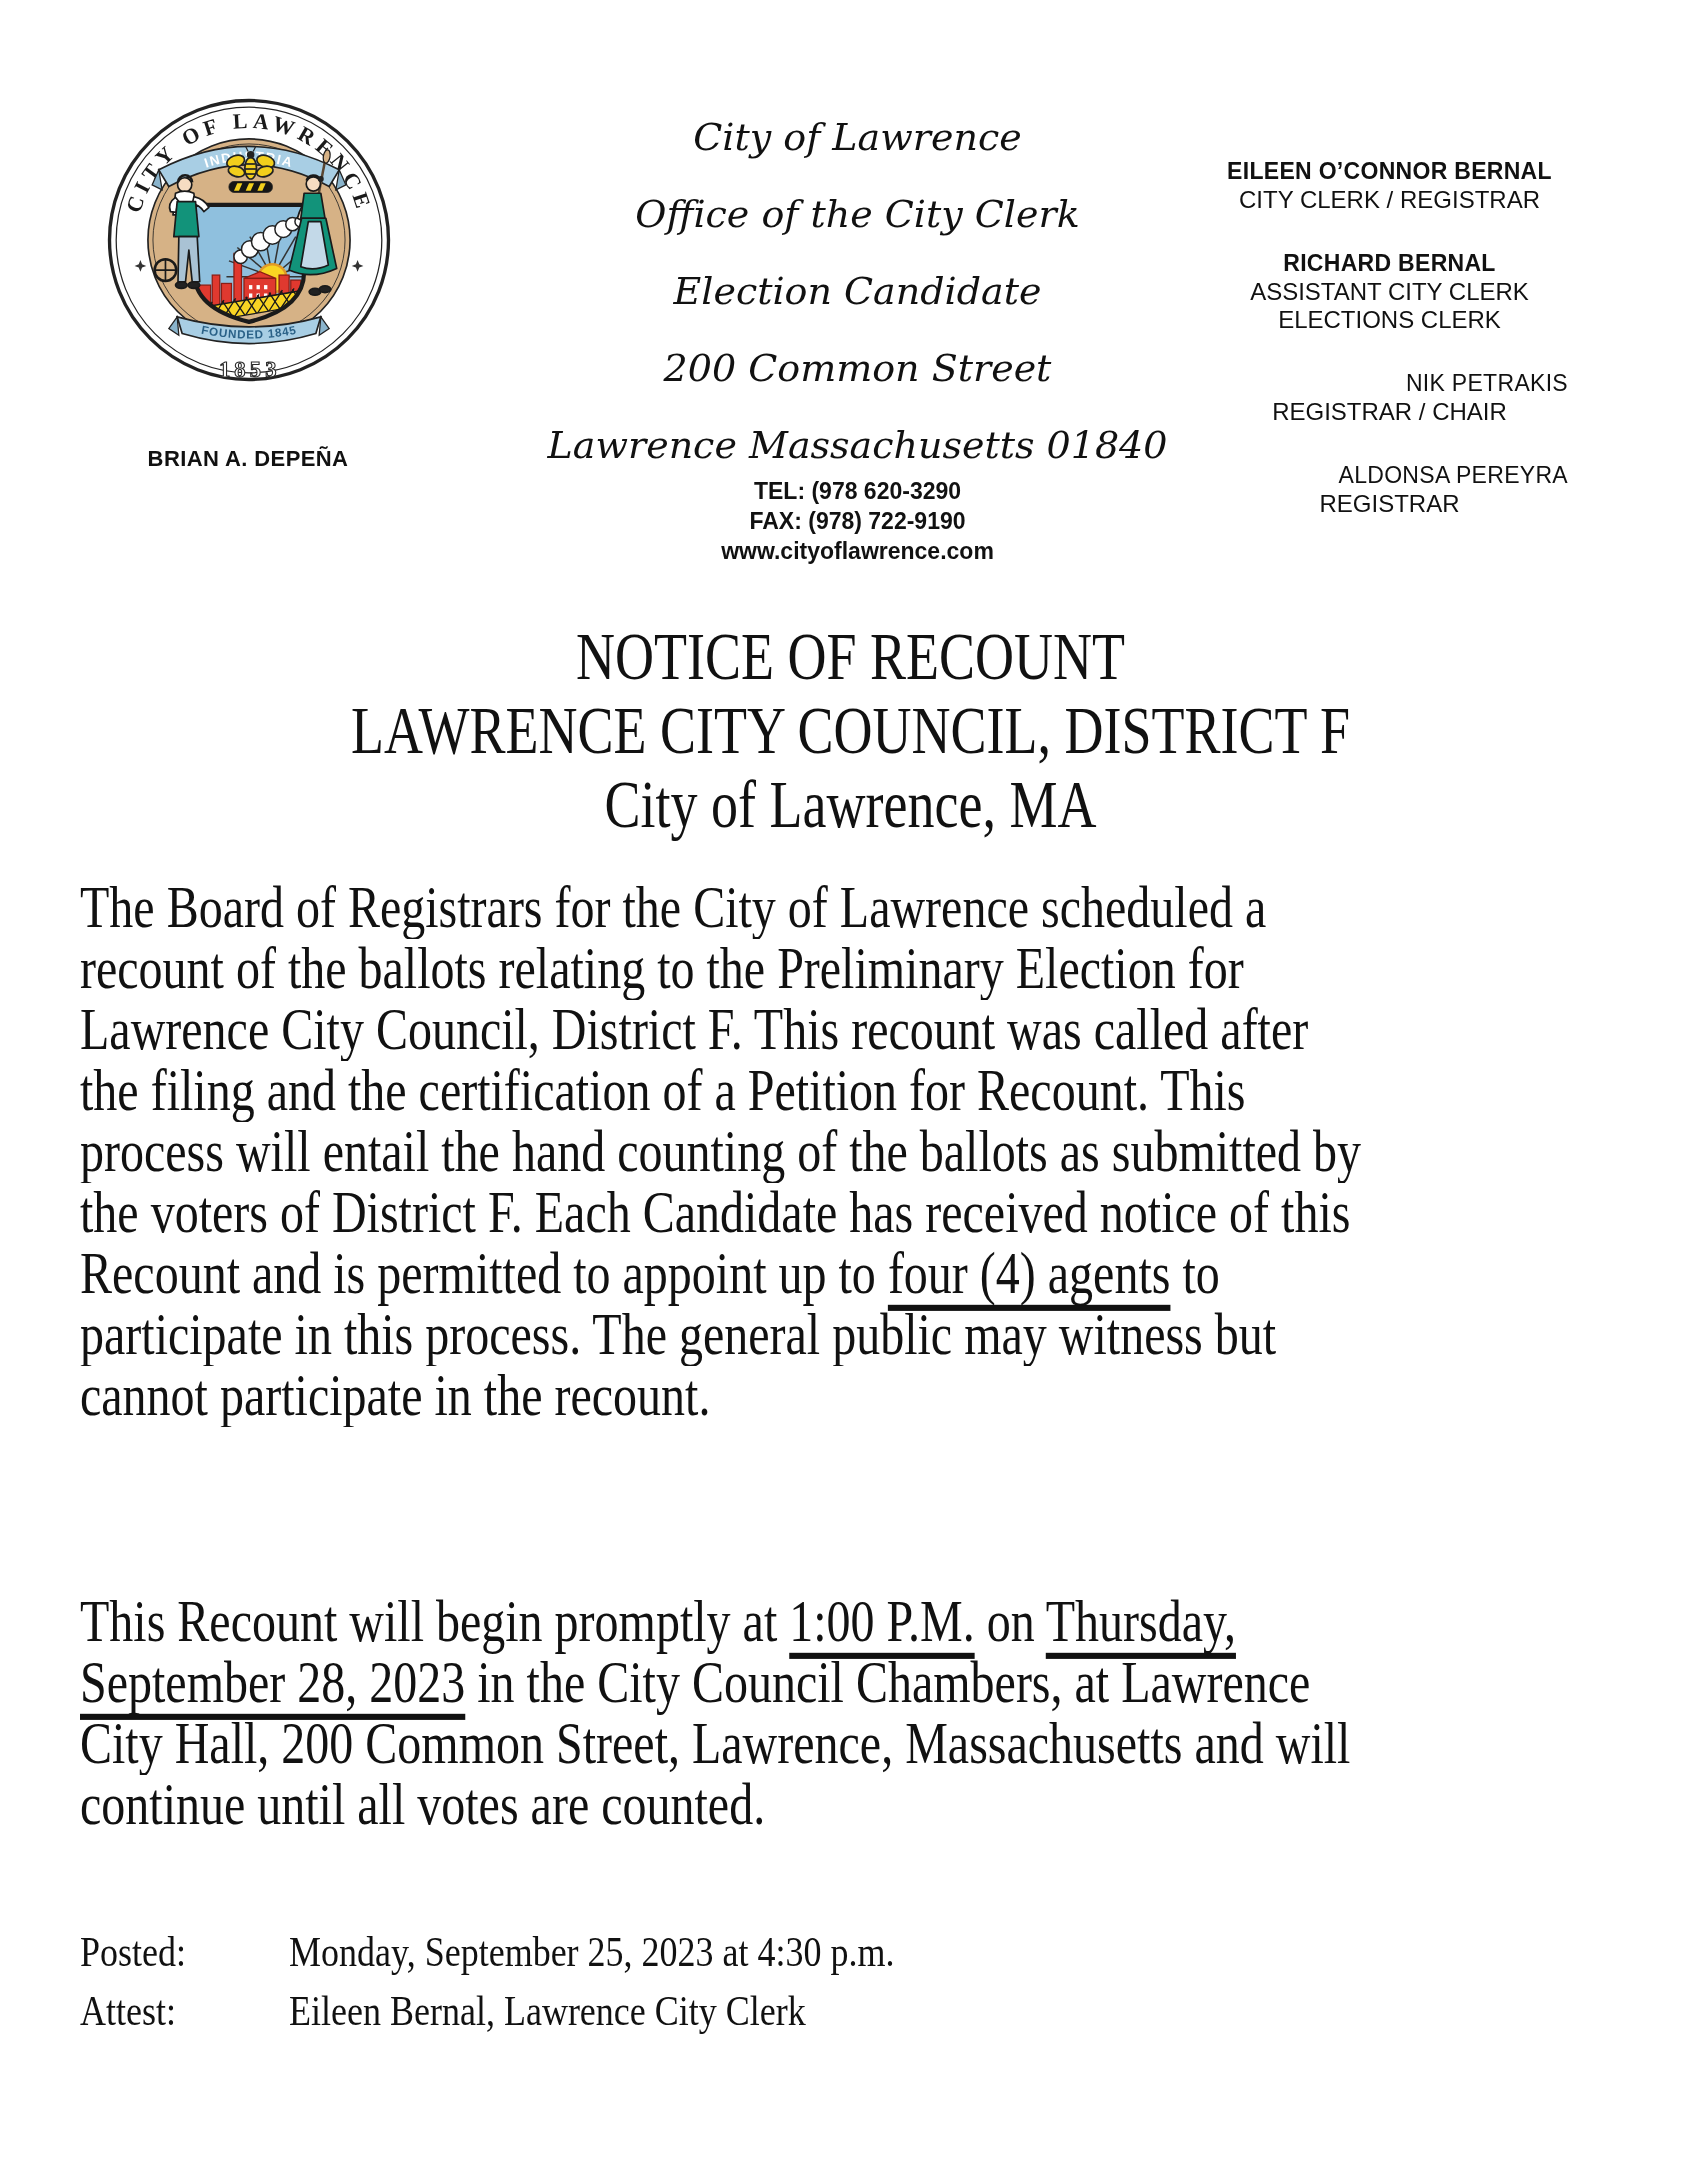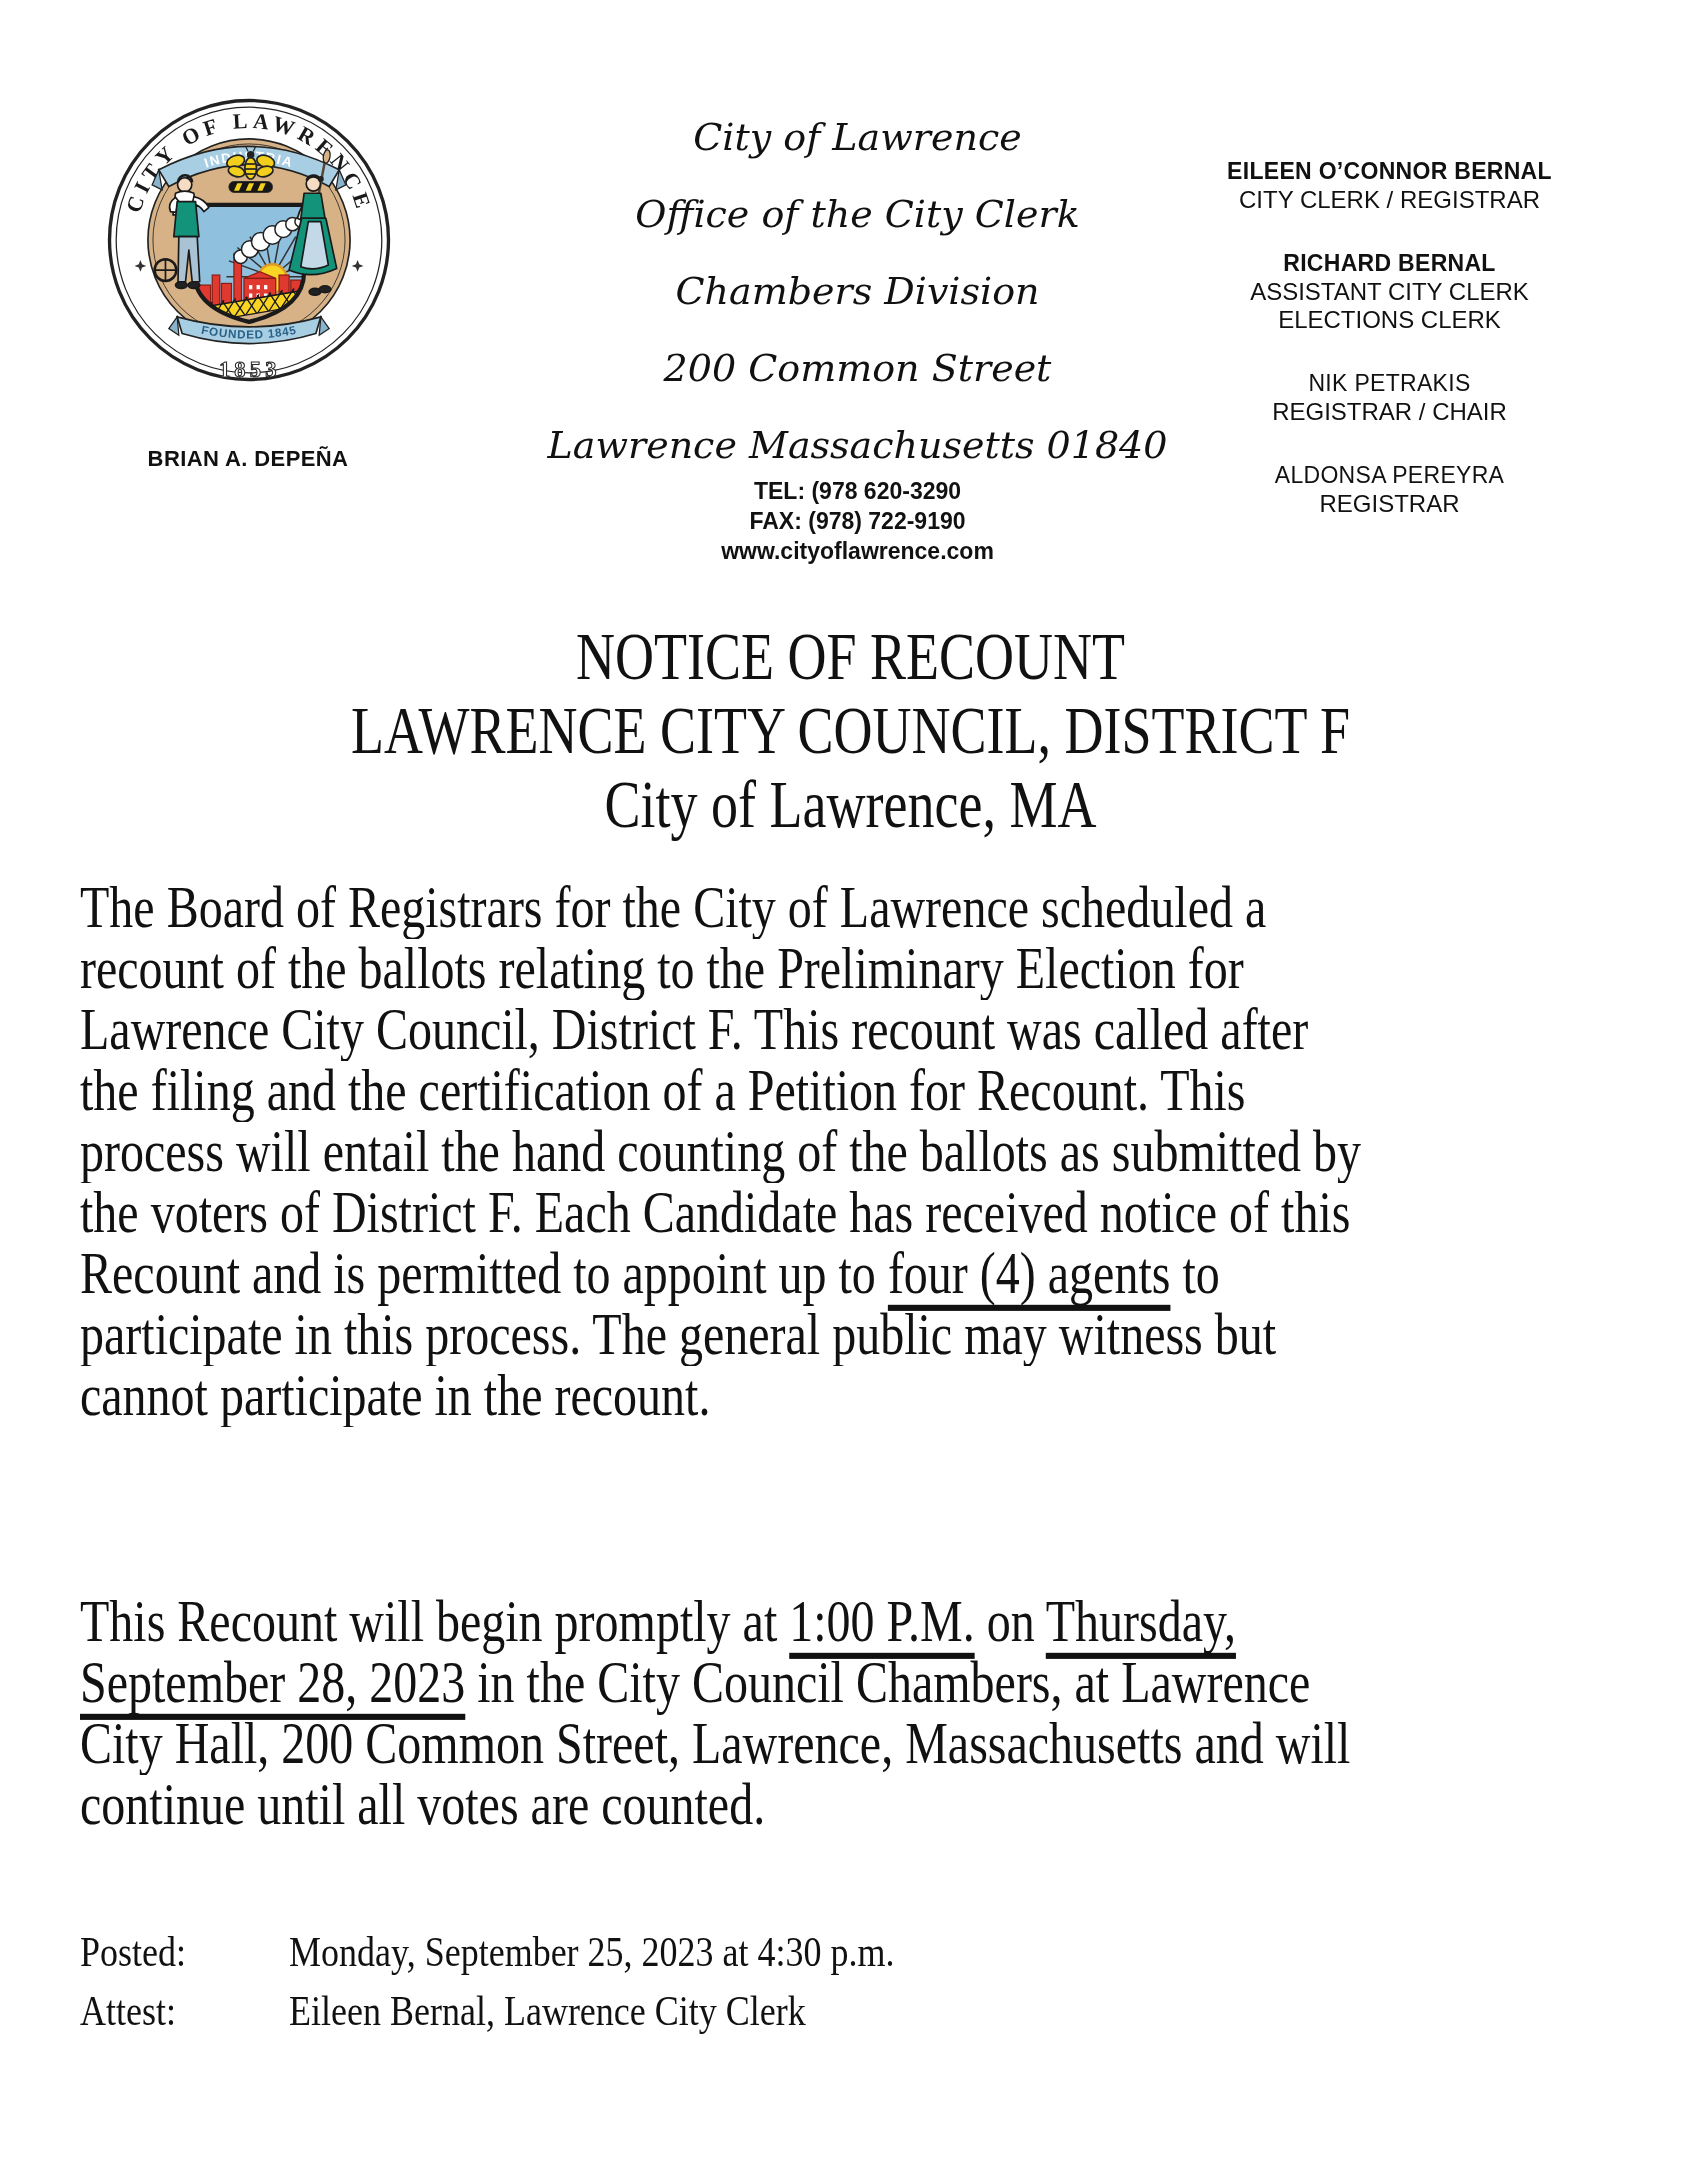--- a/index.html
+++ b/index.html
@@ -12,21 +12,21 @@
            font:700 22px "Liberation Sans", sans-serif; letter-spacing:0.4px; }
 
   .letterhead { position:absolute; left:517px; top:99px; width:681px; text-align:center; }
   .script-line { font:italic 38px "DejaVu Serif", serif; line-height:77px; white-space:nowrap; }
   .contact { margin-top:-7.6px; font:700 23px "Liberation Sans", sans-serif; line-height:30px; }
 
   .officials { position:absolute; left:1211px; top:156px; width:357px; text-align:center;
                font-family:"Liberation Sans", sans-serif; }
   .official { margin-bottom:34px; }
   .official .name { font-size:23px; line-height:30px; font-weight:700; letter-spacing:0.3px; }
-  .official.light .name { font-weight:400; }
+  .official.light .name { font-weight:400;text-align:right; }
   .official .role { font-size:24px; line-height:28px; }
 
   
   .title-block { position:absolute; left:0; top:624px; width:100%; text-align:center;font-family:Liberation Serif, serif; }
   .title-line { font-size:54px; line-height:74px; white-space:nowrap;
                 transform:scaleY(1.25); transform-origin:50% 75%; }
 
   
   .body-block { position:absolute; left:80px; top:880px; font-size:48px; }
   .bline { line-height:61px; white-space:nowrap; transform:scaleY(1.22); transform-origin:0 80%; }
@@ -201,21 +201,21 @@
     </g>
 
     <text class="year-text" x="171" y="334" text-anchor="middle">1853</text>
   </svg>
 
   <div class="mayor">BRIAN A. DEPEÑA</div>
 
   <div class="letterhead">
     <div class="script-line">City of Lawrence</div>
     <div class="script-line">Office of the City Clerk</div>
-    <div class="script-line">Chambers Division</div>
+    <div class="script-line">Election Candidate</div>
     <div class="script-line">200 Common Street</div>
     <div class="script-line">Lawrence Massachusetts 01840</div>
     <div class="contact">
       <div>TEL: (978 620-3290</div>
       <div>FAX: (978) 722-9190</div>
       <div>www.cityoflawrence.com</div>
     </div>
   </div>
 
   <div class="officials">

